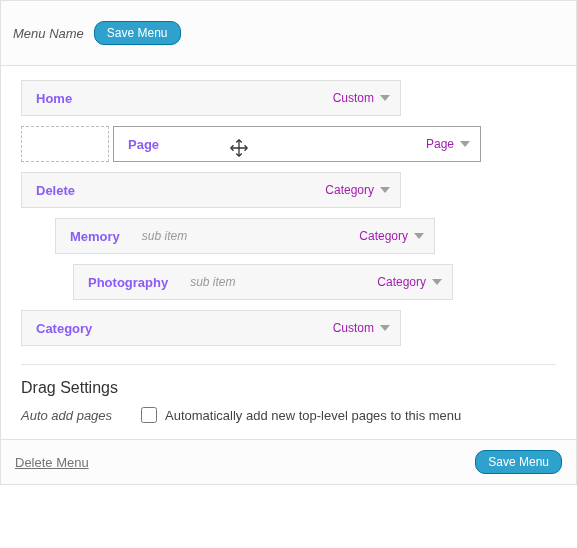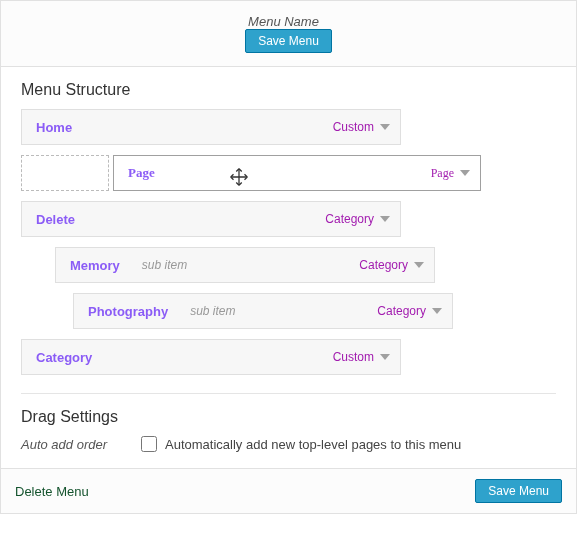--- a/index.html
+++ b/index.html
@@ -7,45 +7,44 @@
     font-family: -apple-system, BlinkMacSystemFont, "Segoe UI", Helvetica, Arial, sans-serif;
     font-size: 13px;
     color: #333;
     width: 577px;
     height: 548px;
     background: #fff;
   }
   .panel-top {
     background: #fcfcfc;
     border: 1px solid #e1e1e1;
-    padding: 13px 12px;
-    display: flex;
-    align-items: center;
-    flex-direction: column;
+    padding: 20px 12px;
+    display: flex;
+    align-items: center;
   }
   .panel-top .label {
     font-style: italic;
     color: #555;
     margin-right: 10px;
   }
   .panel-top input[type="text"] {
     width: 264px;
     padding: 4px 8px;
     font-size: 13px;
     border: 1px solid #d5d5d5;
     border-radius: 2px;
     margin-right: auto;
   }
   .btn-primary {
     background: #2ea2cc;
     border: 1px solid #0074a2;
     color: #fff;
     padding: 4px 12px;
     font-size: 12px;
-    border-radius: 2px;
+    border-radius: 10px;
     cursor: pointer;
   }
   .panel-body {
     border: 1px solid #e1e1e1;
     border-top: none;
     background: #fff;
     padding: 14px 20px 10px;
   }
   .section-title {
     font-size: 16px;
@@ -83,21 +82,20 @@
     background: #f7f7f7;
     display: flex;
     align-items: center;
     padding: 0 10px 0 14px;
     position: relative;
   }
   .menu-item.dragging {
     border-color: #a0a0a0;
     background: #fff;
     width: 368px;
-    font-family: Liberation Serif, serif;
   }
   .menu-item .title {
     font-weight: bold;
     color: #8b5cf6;
     font-size: 13px;
   }
   .menu-item .sub {
     margin-left: 22px;
     font-style: italic;
     color: #999;
@@ -152,36 +150,36 @@
   }
   .panel-footer {
     border: 1px solid #e1e1e1;
     border-top: none;
     padding: 10px 14px;
     display: flex;
     align-items: center;
     background: #fcfcfc;
   }
   .delete-link {
-    color: #14532d;
+    color: #737373;
+    text-decoration: underline;
     font-size: 13px;
     cursor: pointer;
     margin-right: auto;
   }
 </style>
 </head>
 <body>
 
 <div class="panel-top">
   <span class="label">Menu Name</span>
   <button class="btn-primary">Save Menu</button>
 </div>
 
 <div class="panel-body">
-  <h2 class="section-title">Menu Structure</h2>
 
   <div class="menu-list" id="menu-list">
       <div class="menu-row">
         <div class="menu-item">
           <span class="title">Home</span>
           <span class="spacer"></span>
           <span class="type">Custom</span>
           <span class="chev">
             <svg viewBox="0 0 10 10">
               <path d="M0 2 L5 8 L10 2 Z"></path>
@@ -259,21 +257,21 @@
             </svg>
           </span>
         </div>
       </div>
     </div>
 
   <hr class="sep">
 
   <h2 class="section-title">Drag Settings</h2>
   <div class="settings-row">
-    <span class="slabel">Auto add order</span>
+    <span class="slabel">Auto add pages</span>
     <label class="check">
       <input type="checkbox" style="">
       <span>Automatically add new top-level pages to this menu</span>
     </label>
   </div>
 </div>
 
 <div class="panel-footer">
   <a class="delete-link">Delete Menu</a>
   <button class="btn-primary">Save Menu</button>

